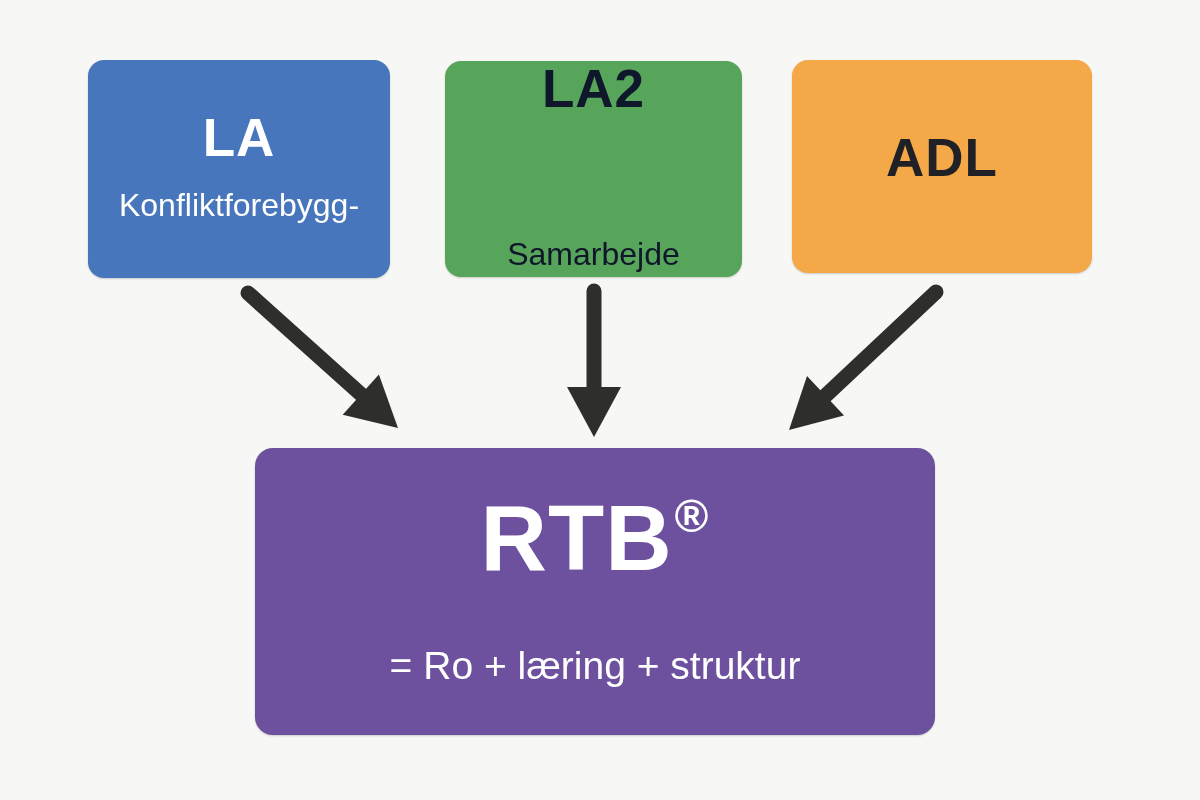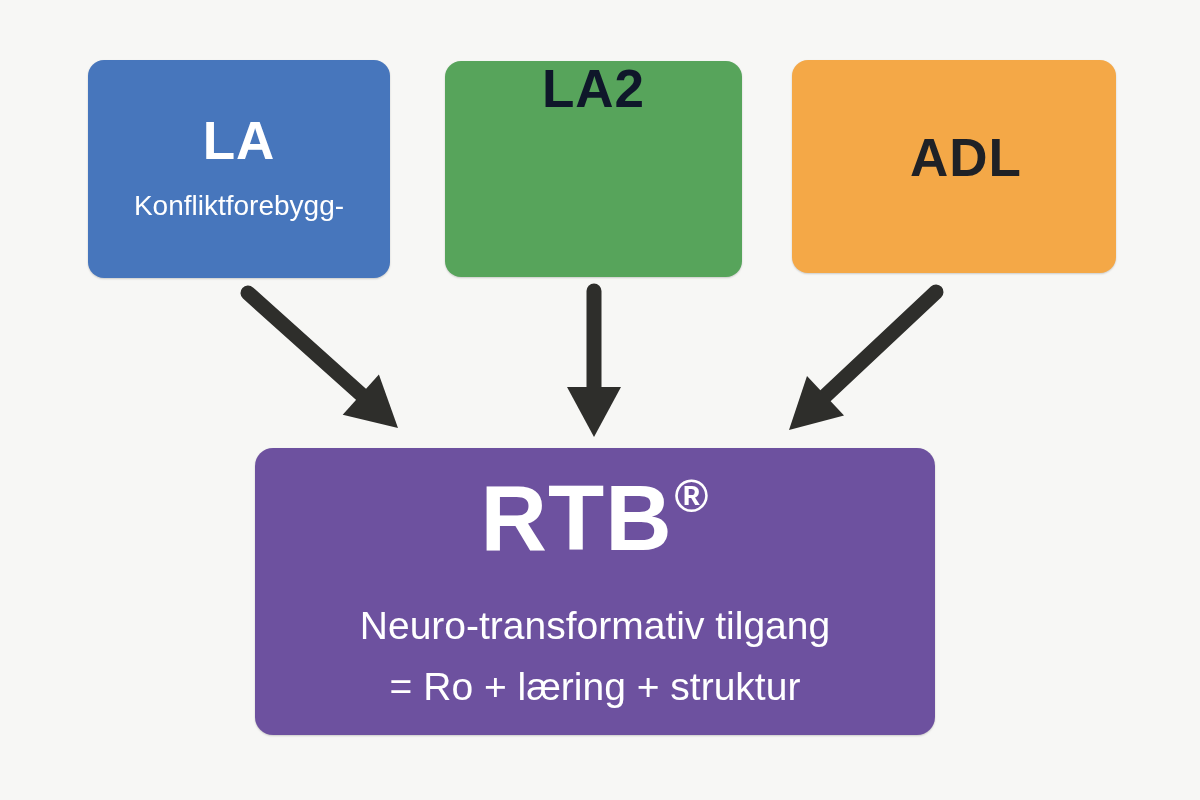--- a/index.html
+++ b/index.html
@@ -20,31 +20,31 @@
     display: flex;
     flex-direction: column;
     align-items: center;
     justify-content: center;
     text-align: center;
     box-shadow: 0 1px 2px rgba(0,0,0,0.18);
   }
   .box-la   { left: 88px;  top: 60px;  width: 302px; height: 218px; }
   .box-la2  { left: 445px; top: 61px;  width: 297px; height: 216px; }
   .box-adl  { left: 792px; top: 60px;  width: 300px; height: 213px; }
-  .box-rtb  { left: 255px; top: 448px; width: 680px; height: 287px; border-radius: 18px; }
+  .box-rtb  { left: 255px; top: 448px; width: 680px; height: 287px; border-radius: 18px; gap: 20px; }
 
   .top-title {
     font-size: 53px;
     font-weight: 700;
     line-height: 1.05;
     margin-bottom: 18px;
     letter-spacing: 1px;
   }
   .top-subtitle {
-    font-size: 28px;
+    font-size: 32px;
     font-weight: 500;
     line-height: 1.4;
   }
 
   .rtb-title {
     font-size: 92px;
     font-weight: 700;
     line-height: 1;
     margin-bottom: 26px;
     letter-spacing: 1px;
@@ -80,24 +80,25 @@
   <div class="box box-la" style="background-color: rgb(71, 118, 188); color: rgb(255, 255, 255);">
     <div class="top-title">LA</div>
     <div class="top-subtitle">
       <div>Konfliktforebygg-</div>
     </div>
   </div>
 
   <div class="box box-la2" style="background-color: rgb(87, 164, 91); color: #0f172a; justify-content: space-between;">
     <div class="top-title">LA2</div>
     <div class="top-subtitle">
+      <div>Samarbejde</div>
     </div>
   </div>
 
-  <div class="box box-adl" style="background-color: rgb(244, 168, 71); color: rgb(31, 33, 38); padding-left: 24px;">
+  <div class="box box-adl" style="background-color: rgb(244, 168, 71); color: rgb(31, 33, 38);">
     <div class="top-title">ADL</div>
   </div>
 
   <svg class="arrows-layer" viewBox="0 0 1200 800" xmlns="http://www.w3.org/2000/svg">
     <g>
       <line x1="248" y1="293" x2="364" y2="397" stroke-width="15" stroke-linecap="round" style="stroke: rgb(46, 46, 43);"></line>
       <polygon points="398,428 342.7,414.7 378.9,374.5" style="fill: rgb(46, 46, 43);"></polygon>
     </g>
     <g>
       <line x1="594" y1="291" x2="594" y2="392" stroke-width="15" stroke-linecap="round" style="stroke: rgb(46, 46, 43);"></line>
@@ -106,17 +107,16 @@
     <g>
       <line x1="936" y1="292" x2="822" y2="399" stroke-width="15" stroke-linecap="round" style="stroke: rgb(46, 46, 43);"></line>
       <polygon points="789,430 807,376.1 844,415.5" style="fill: rgb(46, 46, 43);"></polygon>
     </g>
   </svg>
 
   <div class="box box-rtb" style="background-color: rgb(109, 81, 159); color: rgb(255, 255, 255);">
     <div class="rtb-title">
       <span>RTB</span><span class="reg-mark">®</span>
     </div>
-    <div class="rtb-subtitle">Neuro-transformativ tilgang</div>
     <div class="rtb-subtitle">= Ro + læring + struktur</div>
   </div>
 
 </div>
 
 </body></html>

